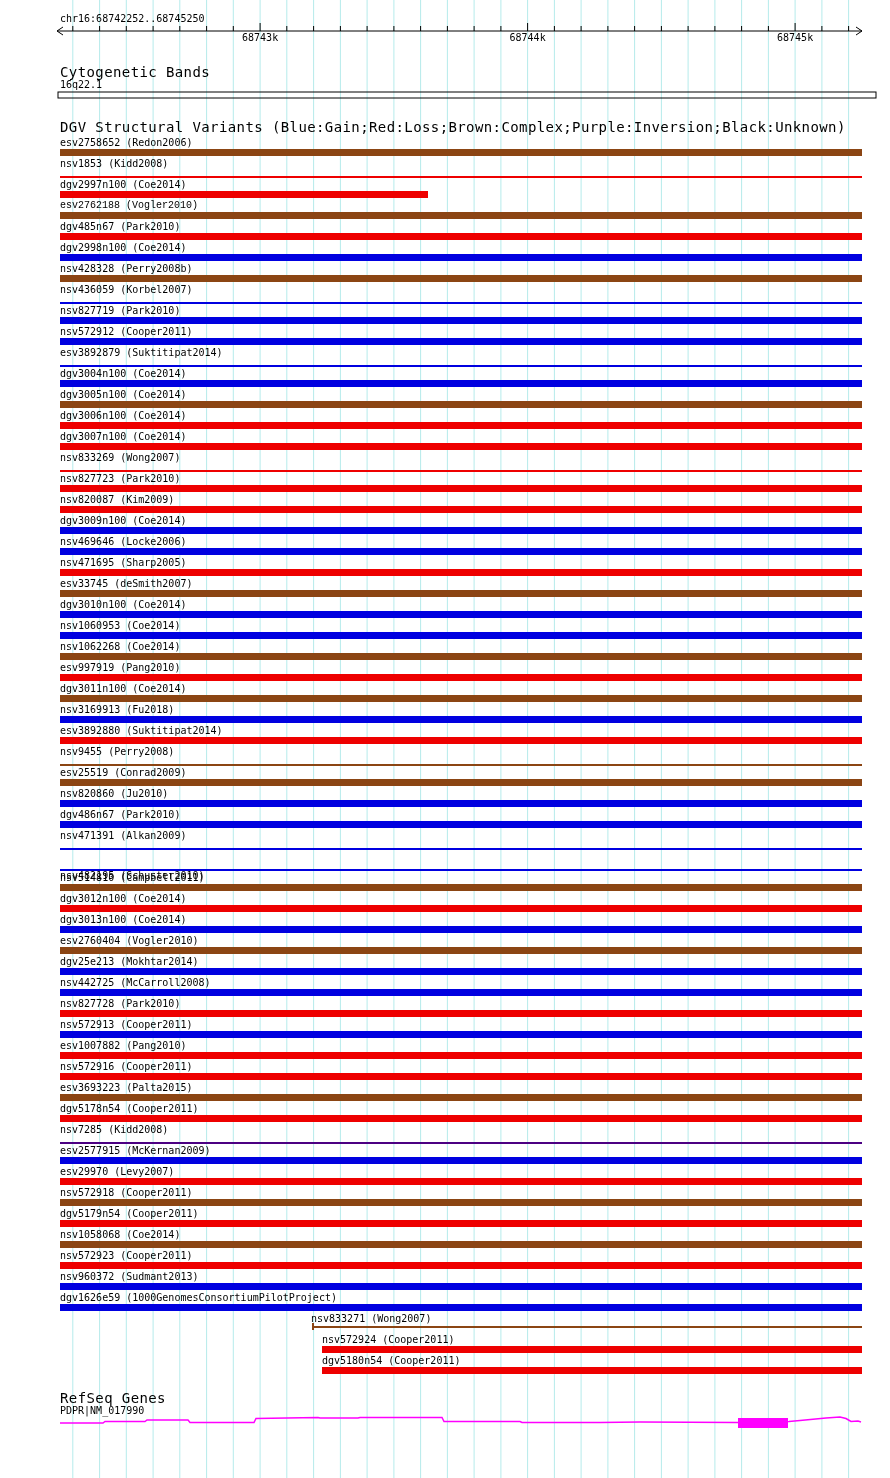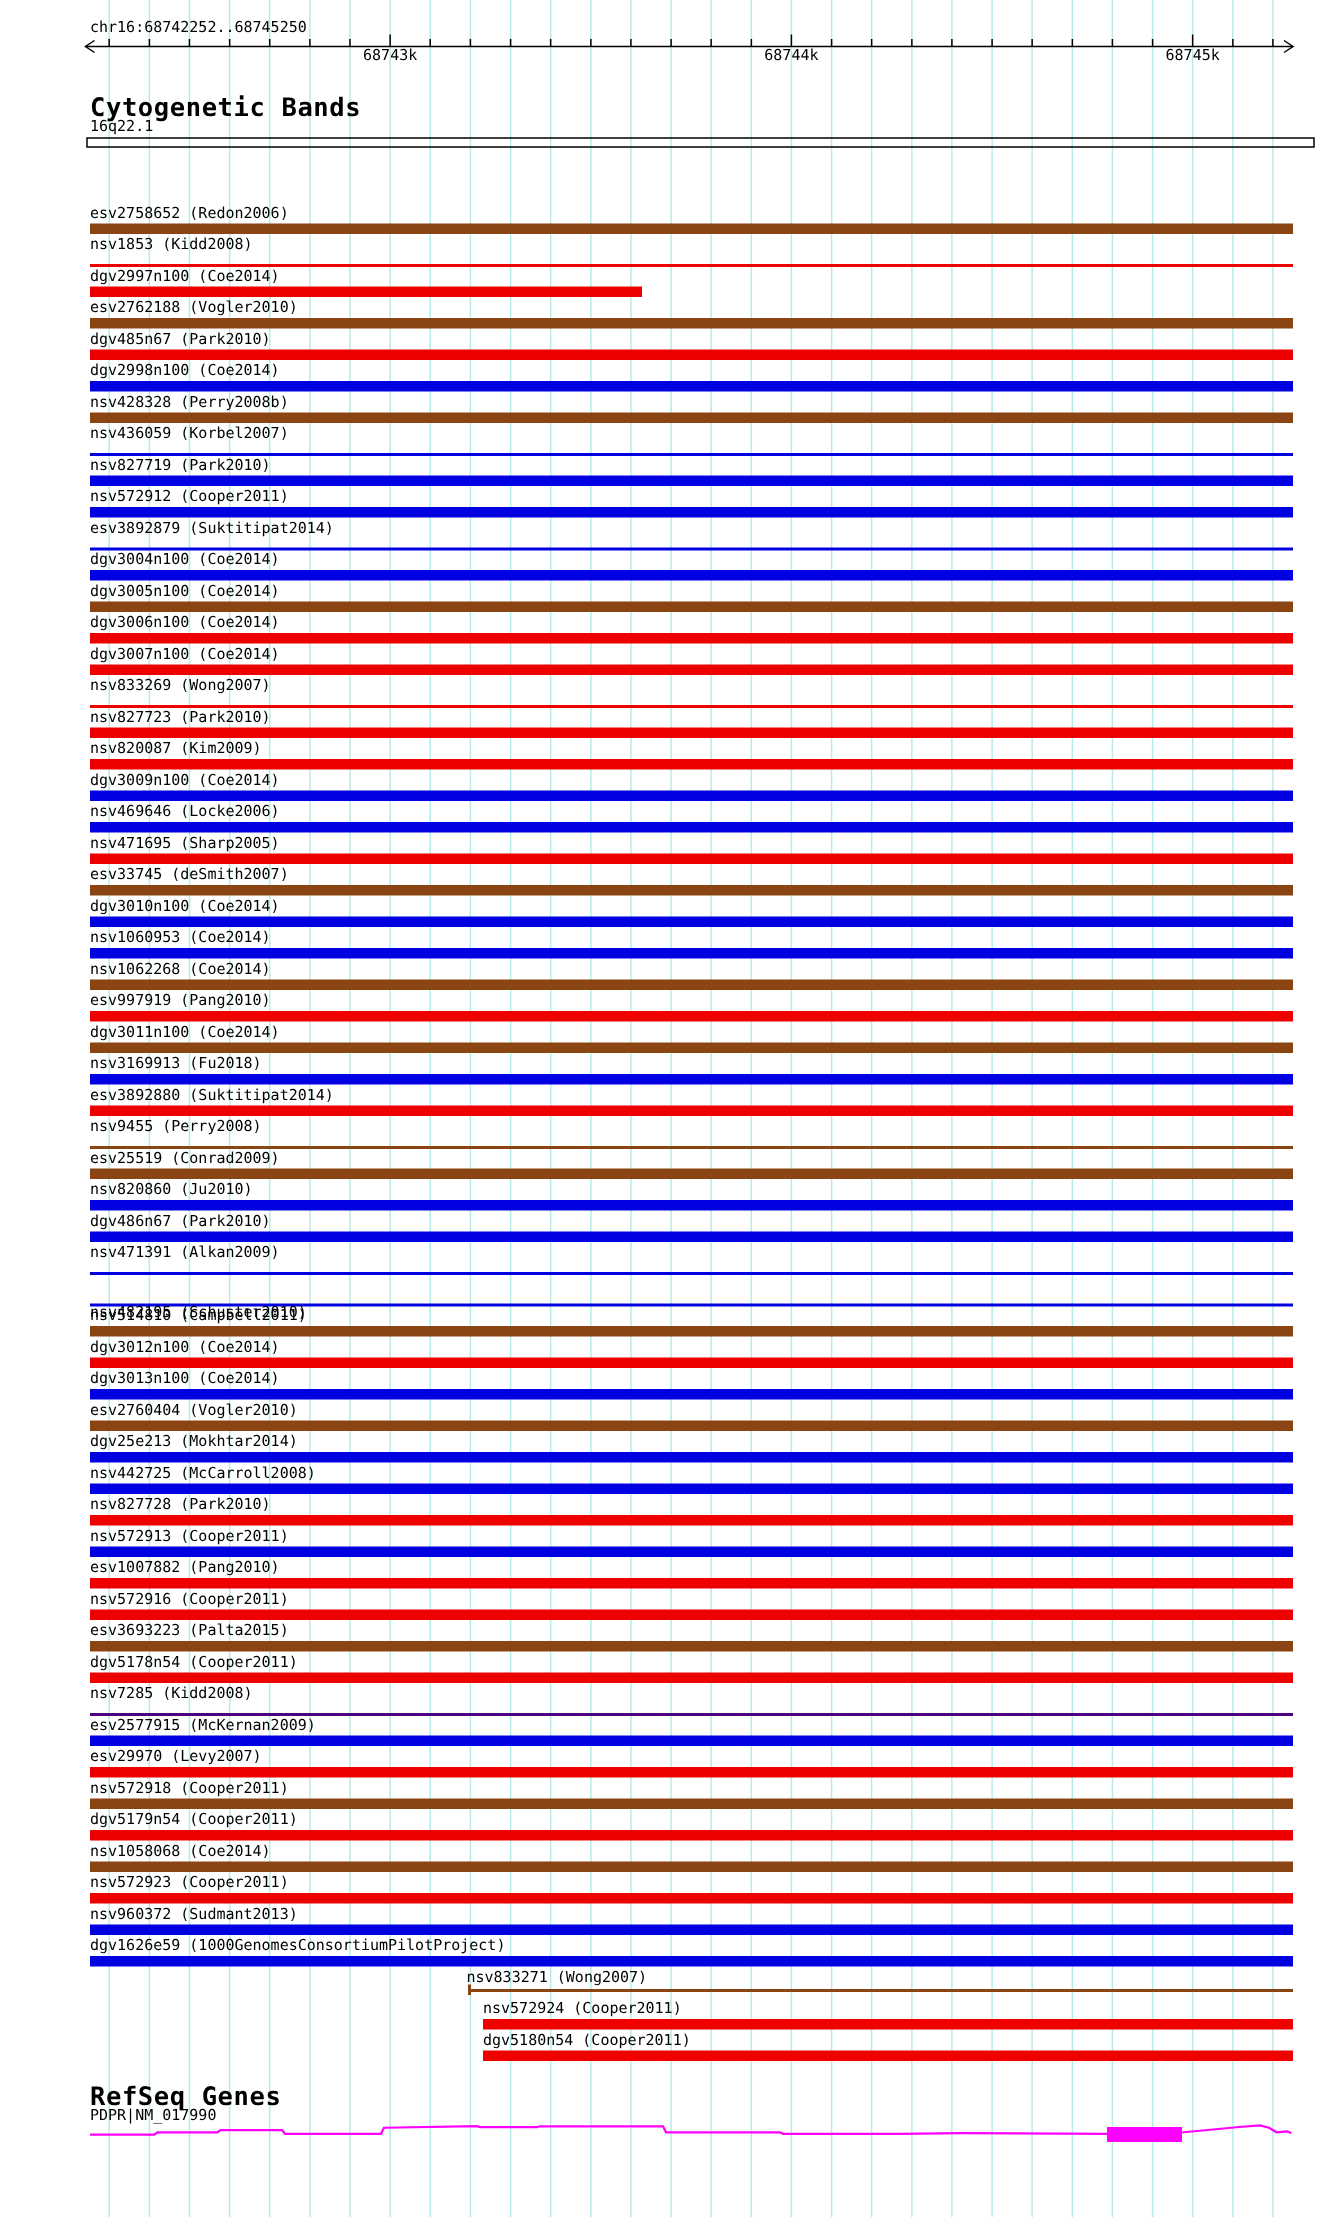--- a/index.html
+++ b/index.html
@@ -1,20 +1,20 @@
 <!DOCTYPE html>
 <html><head>
 <meta charset="utf-8">
 <style>
   html,body{margin:0;padding:0;background:#fff;}
   #screen{position:relative;width:890px;height:1478px;background:#fff;overflow:hidden;
           font-family:"DejaVu Sans Mono",monospace;color:#000;}
   #bg{position:absolute;left:0;top:0;z-index:0;}
   .lbl{position:absolute;font-size:10px;line-height:11px;white-space:pre;z-index:2;}
-  .hdr{position:absolute;font-size:17px;font-weight:bold;letter-spacing:.4px;line-height:12px;white-space:pre;z-index:2;}
+  .hdr{position:absolute;font-size:14px;font-weight:normal;letter-spacing:.4px;line-height:12px;white-space:pre;z-index:2;}
   .bar{position:absolute;z-index:1;}
   .tick-lbl{position:absolute;font-size:10px;line-height:10px;transform:translateX(-50%);z-index:2;}
 </style>
 </head>
 <body>
 
 <div id="screen">
   <svg id="bg" width="890" height="1478" viewBox="0 0 890 1478">
       <line x1="72.8" y1="0" x2="72.8" y2="1478" stroke="#b6ebeb" stroke-width="1"></line>
       <line x1="72.8" y1="26" x2="72.8" y2="31" stroke="#000000" stroke-width="1"></line>
@@ -88,29 +88,30 @@
 
   <div id="ruler-labels">
       <div class="tick-lbl" style="left: 260.1px; top: 33px;">68743k</div>
       <div class="tick-lbl" style="left: 527.6px; top: 33px;">68744k</div>
       <div class="tick-lbl" style="left: 795.1px; top: 33px;">68745k</div>
     </div>
 
   <div class="hdr" style="left:60px;top:66px;">Cytogenetic Bands</div>
   <div class="lbl" style="left:60px;top:79px;">16q22.1</div>
 
+  <div class="hdr" style="left:60px;top:121px;">DGV Structural Variants (Blue:Gain;Red:Loss;Brown:Complex;Purple:Inversion;Black:Unknown)</div>
 
   <div id="variant-rows">
       <div class="lbl" style="left: 60px; top: 137px;">esv2758652 (Redon2006)</div>
       <div class="bar" style="left: 60px; width: 802px; top: 149px; height: 7px; background: rgb(139, 69, 19);"></div>
       <div class="lbl" style="left: 60px; top: 158px;">nsv1853 (Kidd2008)</div>
       <div class="bar" style="left: 60px; width: 802px; top: 176px; height: 2px; background: rgb(238, 0, 0);"></div>
       <div class="lbl" style="left: 60px; top: 179px;">dgv2997n100 (Coe2014)</div>
       <div class="bar" style="left: 60px; width: 368px; top: 191px; height: 7px; background: rgb(238, 0, 0);"></div>
-      <div class="lbl" style="left: 60px; top: 200px;">esv2762188 (Vogler2010)</div>
+      <div class="lbl" style="left: 60px; top: 200px; font-family: Liberation Mono, monospace;">esv2762188 (Vogler2010)</div>
       <div class="bar" style="left: 60px; width: 802px; top: 212px; height: 7px; background: rgb(139, 69, 19);"></div>
       <div class="lbl" style="left: 60px; top: 221px;">dgv485n67 (Park2010)</div>
       <div class="bar" style="left: 60px; width: 802px; top: 233px; height: 7px; background: rgb(238, 0, 0);"></div>
       <div class="lbl" style="left: 60px; top: 242px;">dgv2998n100 (Coe2014)</div>
       <div class="bar" style="left: 60px; width: 802px; top: 254px; height: 7px; background: rgb(0, 0, 224);"></div>
       <div class="lbl" style="left: 60px; top: 263px;">nsv428328 (Perry2008b)</div>
       <div class="bar" style="left: 60px; width: 802px; top: 275px; height: 7px; background: rgb(139, 69, 19);"></div>
       <div class="lbl" style="left: 60px; top: 284px;">nsv436059 (Korbel2007)</div>
       <div class="bar" style="left: 60px; width: 802px; top: 302px; height: 2px; background: rgb(0, 0, 224);"></div>
       <div class="lbl" style="left: 60px; top: 305px;">nsv827719 (Park2010)</div>

